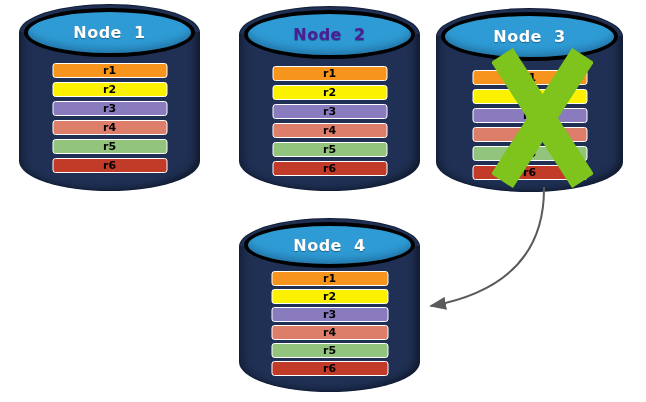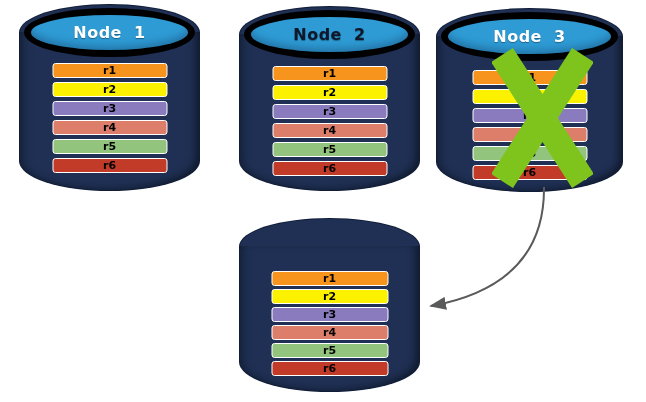--- a/index.html
+++ b/index.html
@@ -19,21 +19,21 @@
   }
   .cylbody{
     position:absolute;left:0;right:0;top:28px;bottom:0;
     border-radius:0 0 50% 50% / 0 0 30px 30px;
     box-sizing:border-box;border:1px solid rgba(8,18,38,.6);border-top:none;
     box-shadow:inset -7px -3px 9px -4px rgba(0,0,0,.5),
                inset 7px 0 9px -4px rgba(0,0,0,.35);
   }
   .cap{
     position:absolute;left:5px;right:5px;top:4px;height:49px;
-    border-radius:50%;box-sizing:border-box;border:7px solid #000000;
+    border-radius:50%;box-sizing:border-box;border:4px solid #000000;
     display:flex;align-items:center;justify-content:center;
     box-shadow:inset 0 -6px 8px -3px rgba(0,0,30,.28);
   }
   .title{
     font-size:16px;font-weight:bold;letter-spacing:.5px;white-space:pre;
     text-shadow:0 1px 1px rgba(0,0,0,.35);
   }
   .rows{
     position:absolute;left:50%;transform:translateX(-50%);
     display:flex;flex-direction:column;gap:4px;
@@ -90,21 +90,21 @@
       <div class="rrow" style="background: rgb(194, 58, 40);">
           <span style="color: rgb(0, 0, 0);">r6</span>
         </div>
     </div>
   </div>
 
   <div class="cyl n2">
     <div class="rim" style="background: rgb(31, 48, 84);"></div>
     <div class="cylbody" style="background: rgb(31, 48, 84);"></div>
     <div class="cap" style="background: rgb(46, 155, 213);">
-      <span class="title" style="color: #0f172a;">Node  2</span>
+      <span class="title" style="color: #4c1d95;">Node  2</span>
     </div>
     <div class="rows">
       <div class="rrow" style="background: rgb(247, 148, 30);">
           <span style="color: rgb(0, 0, 0);">r1</span>
         </div>
       <div class="rrow" style="background: rgb(252, 242, 0);">
           <span style="color: rgb(0, 0, 0);">r2</span>
         </div>
       <div class="rrow" style="background: rgb(138, 123, 191);">
           <span style="color: rgb(0, 0, 0);">r3</span>
@@ -145,20 +145,23 @@
         </div>
       <div class="rrow" style="background: rgb(194, 58, 40);">
           <span style="color: rgb(0, 0, 0);">r6</span>
         </div>
     </div>
   </div>
 
   <div class="cyl n4">
     <div class="rim" style="background: rgb(31, 48, 84);"></div>
     <div class="cylbody" style="background: rgb(31, 48, 84);"></div>
+    <div class="cap" style="background: rgb(46, 155, 213);">
+      <span class="title" style="color: rgb(255, 255, 255);">Node  4</span>
+    </div>
     <div class="rows">
       <div class="rrow" style="background: rgb(247, 148, 30);">
           <span style="color: rgb(0, 0, 0);">r1</span>
         </div>
       <div class="rrow" style="background: rgb(252, 242, 0);">
           <span style="color: rgb(0, 0, 0);">r2</span>
         </div>
       <div class="rrow" style="background: rgb(138, 123, 191);">
           <span style="color: rgb(0, 0, 0);">r3</span>
         </div>

